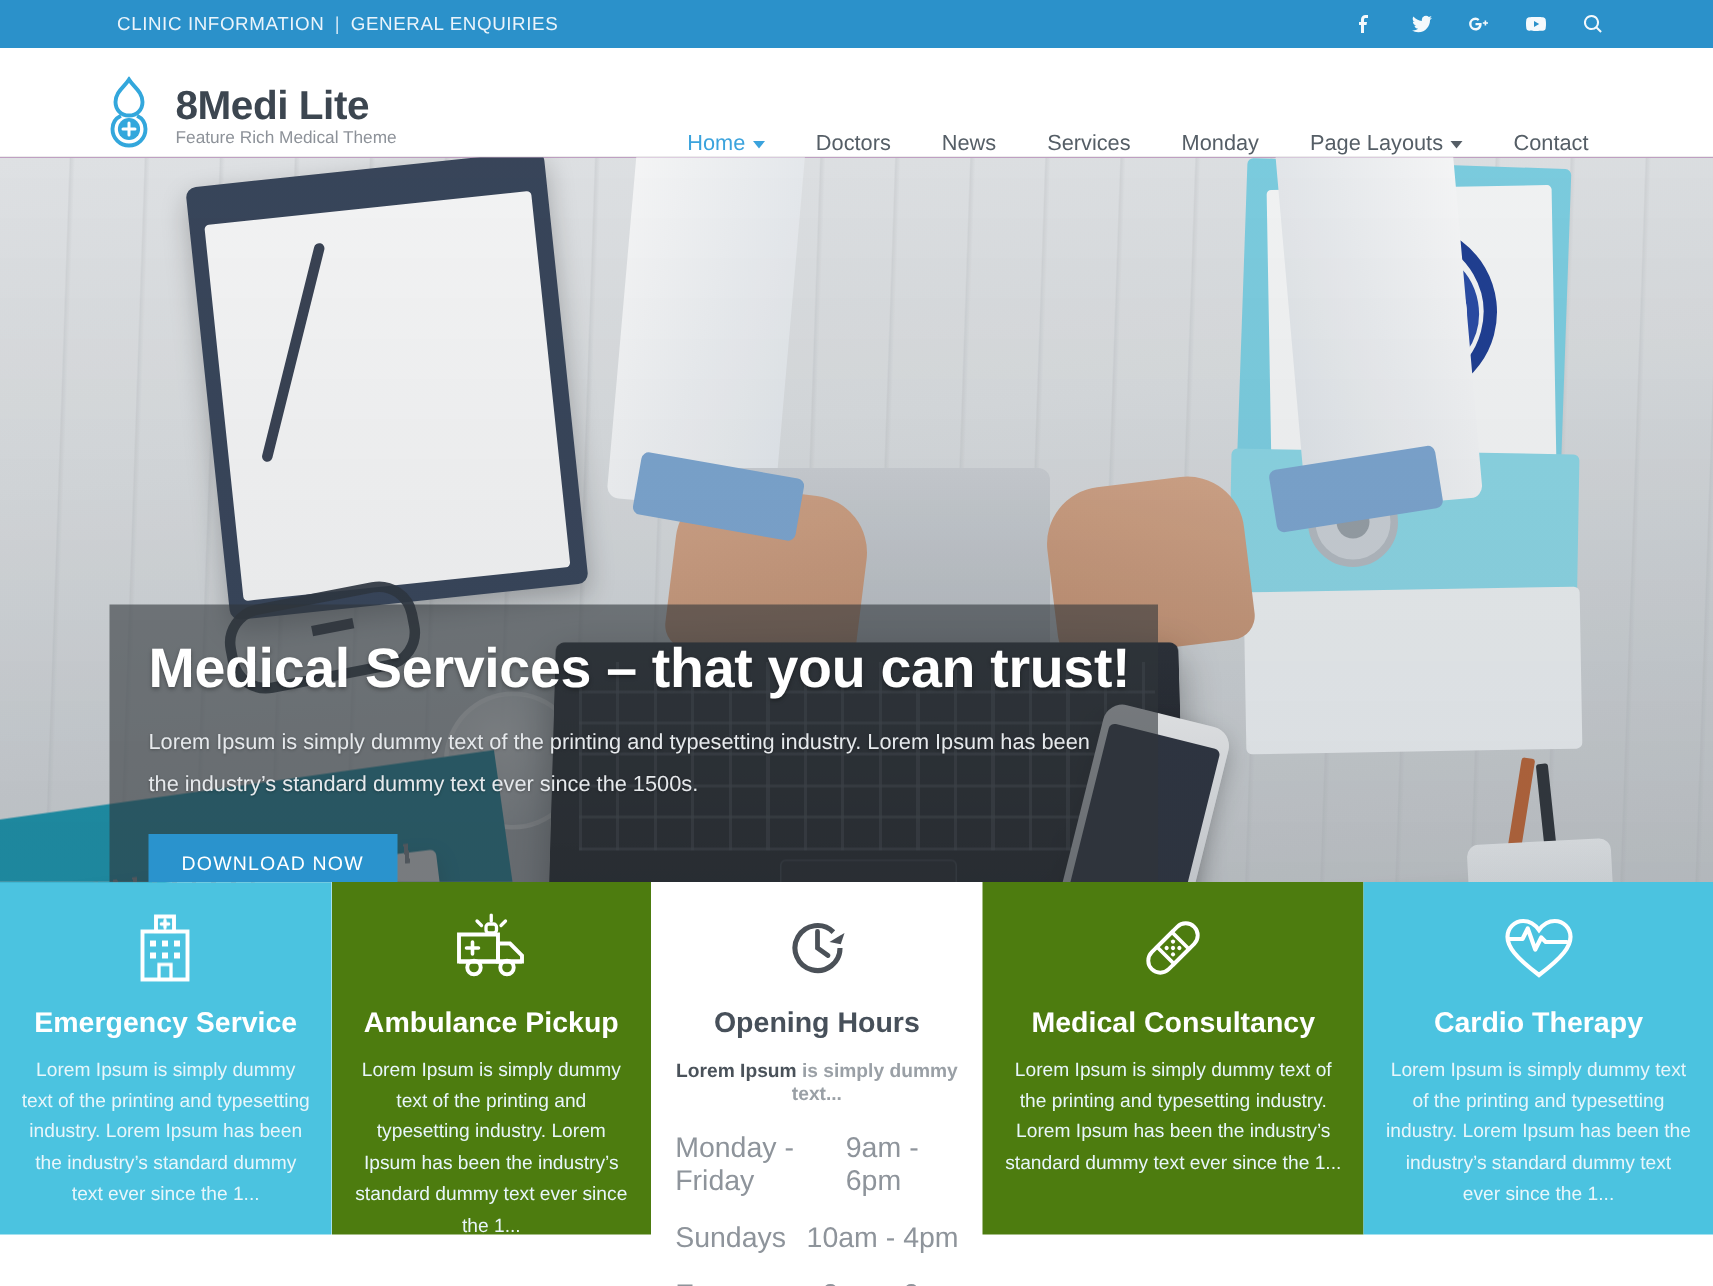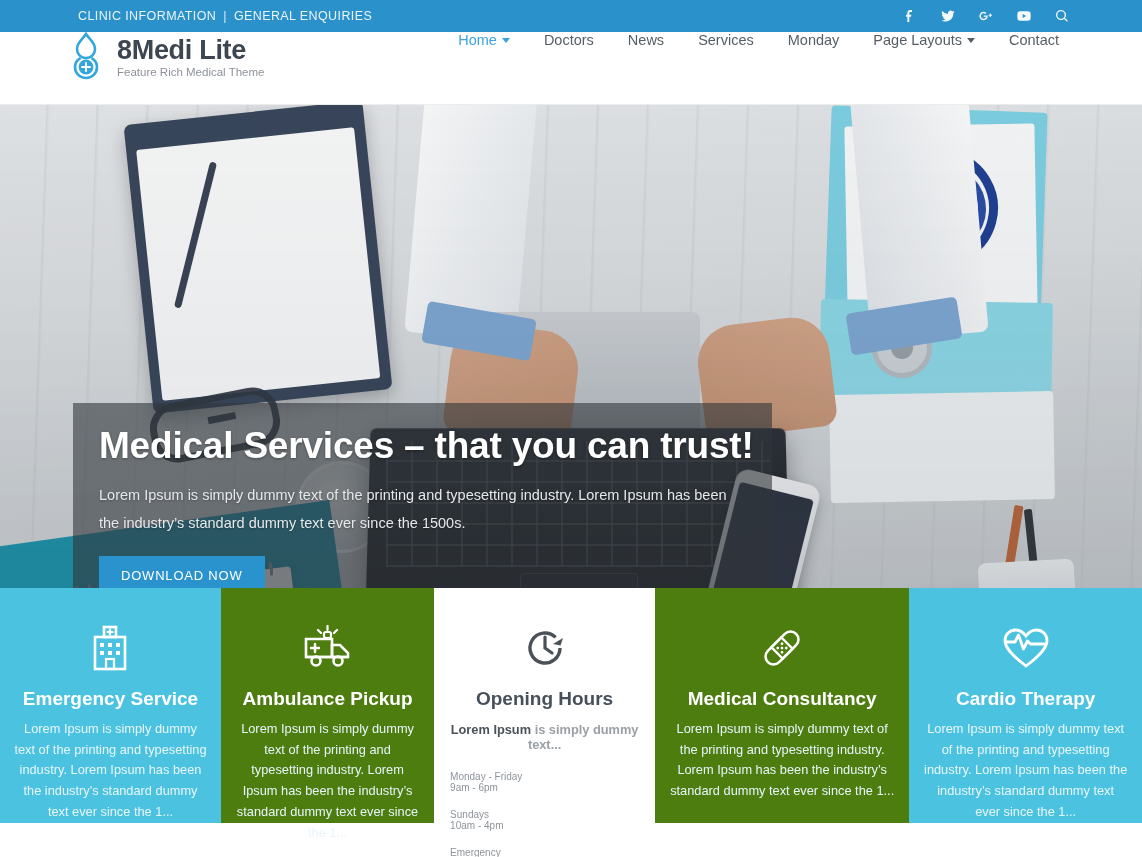--- a/index.html
+++ b/index.html
@@ -26,21 +26,21 @@
     margin-left:auto; margin-right:72px;
     display:flex; align-items:center; gap:22px;
   }
   .topbar-social .sicon {
     width:16px; height:16px; fill:#ffffff; opacity:.95; display:block;
   }
 
   
   .header {
     height:73px; background:#ffffff;
-    display:flex; align-items:flex-start;
+    display:flex; align-items:flex-end;
     border-bottom:1px solid #ececec;
   }
   .brand { margin-left:68px; display:flex; align-items:center; gap:13px; }
   .brand-mark { width:36px; height:48px; }
   .brand-text { line-height:1; }
   .brand-title {
     font-size:27px; color:#3c4650; font-weight:bold;
     letter-spacing:-.3px; display:block;
   }
   .brand-sub {
@@ -261,21 +261,21 @@
     display:inline-block; margin:18px 0 0 26px;
     background:#2a93cd; color:#ffffff;
     font-size:13px; letter-spacing:.8px;
     padding:12px 22px; border:none; cursor:pointer;
   }
 
   
   .cards {
     display:flex; height:235px; width:1142px;
   }
-  .card { position:relative; padding-top:34px; }
+  .card { position:relative; padding-top:18px; }
   .card-icon { height:52px; display:flex; align-items:center; justify-content:center; }
   .card-icon svg { display:block; }
   .card-title {
     text-align:center; font-size:19px; font-weight:bold;
     margin-top:14px;
   }
   .card-body {
     text-align:center; font-size:12.8px; line-height:1.62;
     margin:9px auto 0; padding:0 14px;
   }
@@ -286,21 +286,21 @@
   .card.light .card-body,  .card.mid .card-body  { color:#e8f6fb; }
   .card.white .card-title { color:#47505a; }
 
   .hours-lead {
     text-align:center; font-size:12.8px; color:#9aa0a6; margin-top:12px;font-weight:bold;
   }
   .hours-lead b { color:#4a525a; }
   .hours-table { margin:11px 16px 0; }
   .hours-row {
     display:flex; justify-content:space-between;
-    font-size:10px; color:#8e949b; padding:8px 0;flex-direction:column;
+    font-size:19px; color:#8e949b; padding:8px 0;
   }
 </style>
 </head>
 <body>
 
 <div class="topbar">
   <div class="topbar-links">
     <a class="tb-link">CLINIC INFORMATION</a>
     <span class="tb-sep">|</span>
     <a class="tb-link">GENERAL ENQUIRIES</a>

